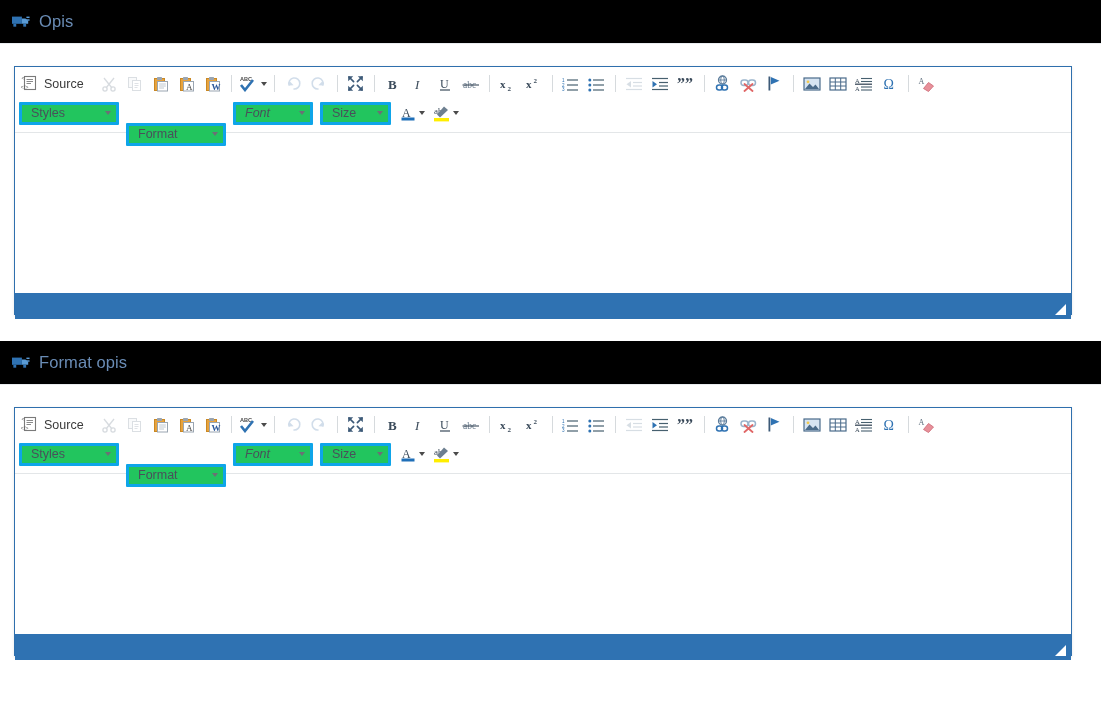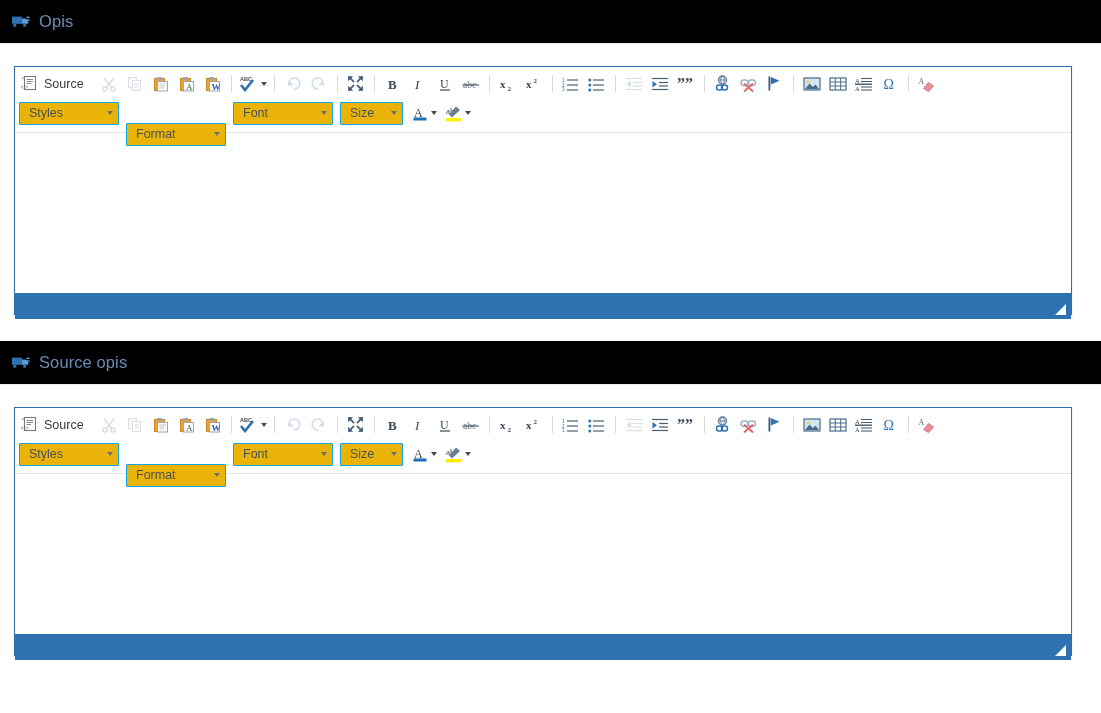--- a/index.html
+++ b/index.html
@@ -86,42 +86,42 @@
     width: 0; height: 0;
     border-left: 3.5px solid transparent;
     border-right: 3.5px solid transparent;
     border-top: 4px solid #4a4a4a;
     margin-left: 2px;
   }
 
   
   .combo {
     height: 23px;
-    border: 1px solid #0ea5e9;
-    background: #eab308;
+    border: 3px solid #0ea5e9;
+    background: #22c55e;
     display: inline-flex;
     align-items: center;
     justify-content: space-between;
     padding: 0 5px 0 9px;
     margin-right: 7px;
     cursor: pointer;
     border-radius: 1px;
   }
   .combo .ctext { font-size: 12.5px; color: #49515a; }
   .combo .carr {
     width: 0; height: 0;
     border-left: 3.5px solid transparent;
     border-right: 3.5px solid transparent;
     border-top: 4px solid #6b7075;
     margin-left: 10px;
   }
   .w-styles { width: 100px; }
   .w-format { width: 100px; margin-top: 42px; }
-  .w-font   { width: 100px; }
-  .w-size   { width: 63px; }
+  .w-font   { width: 80px; font-style: italic; }
+  .w-size   { width: 71px; }
 
   .colorbtn {
     display: inline-flex; align-items: center;
     height: 23px; padding: 0 2px; margin-right: 4px; cursor: pointer;
   }
 
   
   .edit-area {
     background: #fff;
     cursor: text;
@@ -502,21 +502,21 @@
 
   <div class="section-head">
     <svg class="truck" viewBox="0 0 20 16">
       <rect x="0" y="2" width="11" height="8" fill="#2f72b2"></rect>
       <path d="M11 4 h4 l3 3 v3 h-7 z" fill="#5a9bd5"></path>
       <rect x="1.5" y="10" width="3.2" height="3.2" fill="#2f72b2"></rect>
       <rect x="12.5" y="10" width="3.2" height="3.2" fill="#2f72b2"></rect>
       <rect x="16" y="2" width="3.5" height="1.6" fill="#5a9bd5"></rect>
       <rect x="14.5" y="5" width="5" height="1.6" fill="#5a9bd5"></rect>
     </svg>
-    <span class="section-title">Source opis</span>
+    <span class="section-title">Format opis</span>
   </div>
 
   <div class="editor-wrap">
     <div class="editor ed-2">
 
       <div class="toolbar">
 
         <div class="trow">
 
           <div class="srcbtn">

